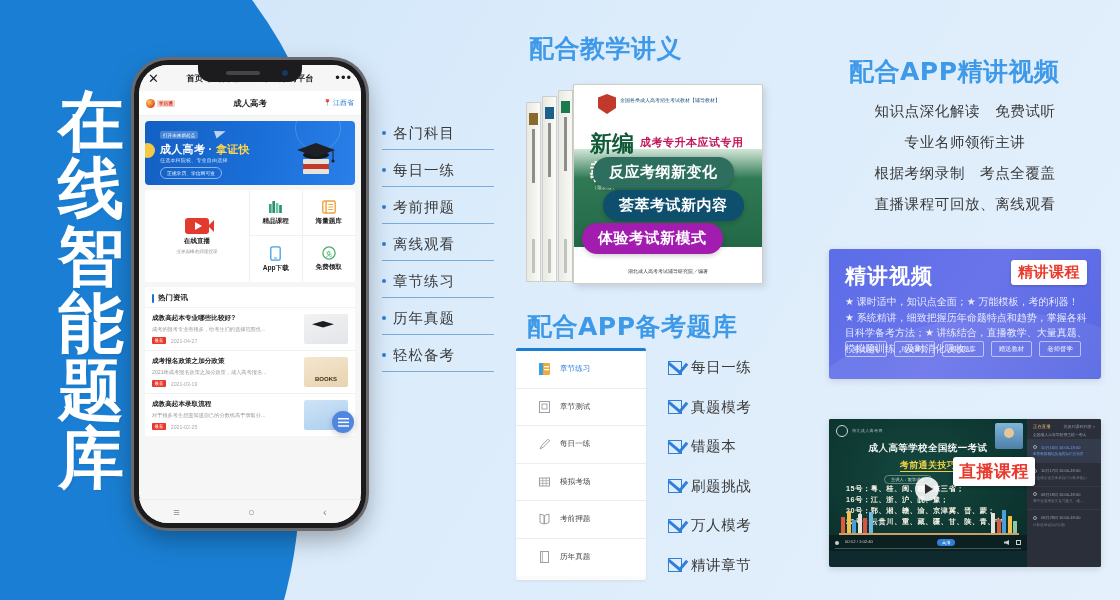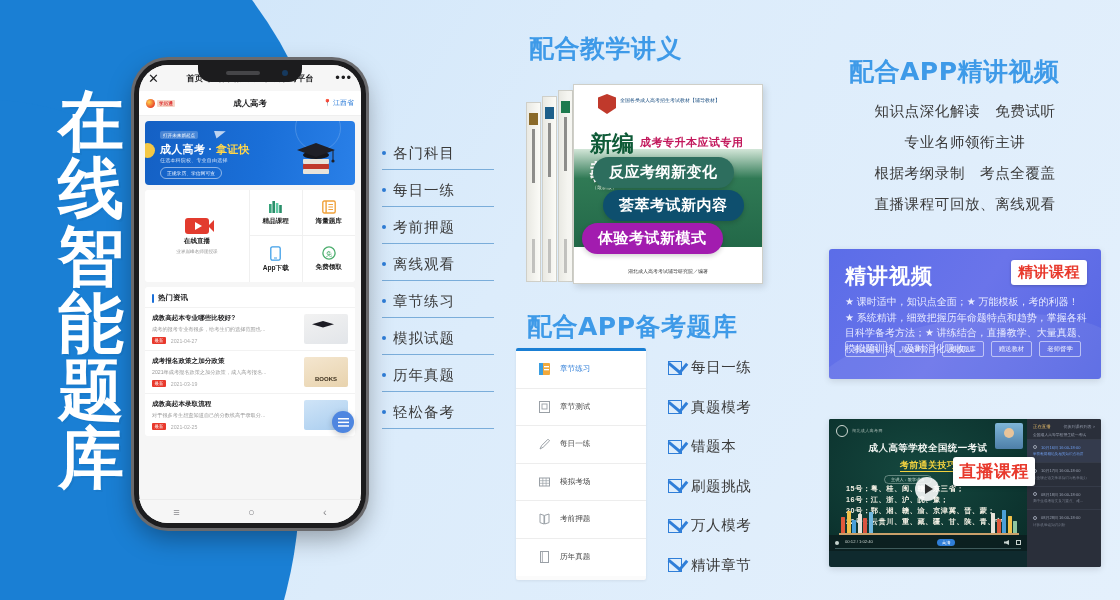--- a/index.html
+++ b/index.html
@@ -185,21 +185,21 @@
     background:#4e86e0; display:flex;align-items:center;justify-content:center;
     box-shadow:0 2px 6px rgba(0,0,0,.2); z-index:5;
   }
   #phone-navbar {
     position:absolute;left:0;right:0;bottom:0;height:24px;background:#f6f6f6;
     display:flex;align-items:center;justify-content:space-around;
     font-size:11px;color:#8a8a8e; border-top:1px solid #ececec;
   }
 
   
-  #feature-list { position:absolute; left:382px; top:144px; width:112px; z-index:10;}
+  #feature-list { position:absolute; left:382px; top:124px; width:112px; z-index:10;}
   .feat {
     display:flex; align-items:baseline; gap:7px;
     padding-bottom:6px; margin-bottom:11px;
     border-bottom: 1px solid #7aadda;
   }
   .feat .dot { width:4px;height:4px;border-radius:50%;background:#2f7ed8;flex:none; transform:translateY(-3px);}
   .feat .lbl { font-size:14.5px; color:#3a3a3a; letter-spacing:1px; font-family:"DejaVu Sans","Liberation Sans",sans-serif;}
 
   
   .sec-title {
@@ -554,24 +554,20 @@
       <span class="dot"></span>
       <span class="lbl">考前押题</span>
     </div>
   <div class="feat">
       <span class="dot"></span>
       <span class="lbl">离线观看</span>
     </div>
   <div class="feat">
       <span class="dot"></span>
       <span class="lbl">章节练习</span>
-    </div>
-  <div class="feat">
-      <span class="dot"></span>
-      <span class="lbl">模拟试题</span>
     </div>
   <div class="feat">
       <span class="dot"></span>
       <span class="lbl">历年真题</span>
     </div>
   <div class="feat">
       <span class="dot"></span>
       <span class="lbl">轻松备考</span>
     </div>
 </div>

